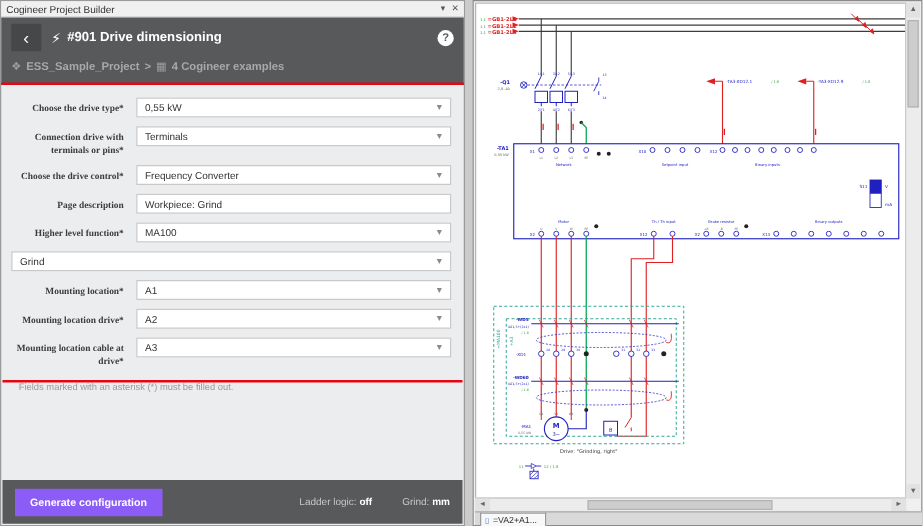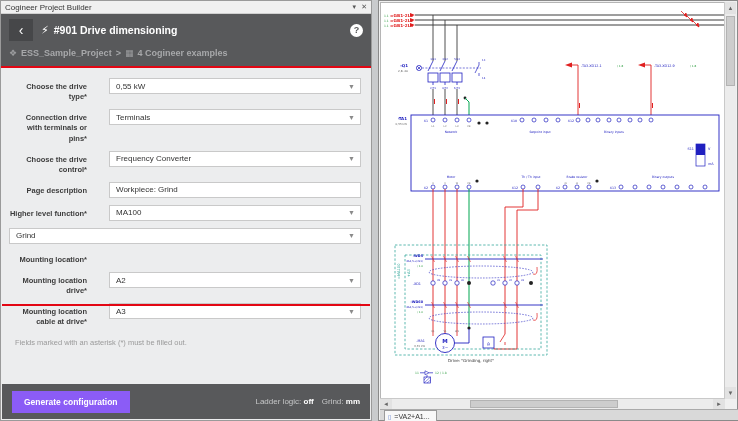--- a/index.html
+++ b/index.html
@@ -17,31 +17,31 @@
   .flash-icon { color:#fff; font-size:11px; margin-right:5px; }
   .hdr-title { color:#fff; font-size:10.5px; font-weight:bold; flex:1; }
   .help-btn { width:13px; height:13px; border-radius:50%; background:#fff; color:#58595b; font-size:9px; font-weight:bold; display:flex; align-items:center; justify-content:center; cursor:pointer; }
   .crumb-row { display:flex; align-items:center; margin-top:4px; height:14px; }
   .crumb-ic { color:#9b9c9e; font-size:9px; margin-right:4px; }
   .crumb-txt { color:#a7a8aa; font-size:9px; font-weight:bold; }
   .crumb-sep { color:#a7a8aa; font-size:9px; margin:0 4px; font-weight:bold; }
 
   .form-area { padding:10px 10px 0 8px; }
   .form-row { display:flex; margin-bottom:7px; align-items:flex-start; }
-  .form-label { width:100px; text-align:right; font-size:7.5px; font-weight:600; color:#3c3c3c; padding-right:22px; padding-top:4px; line-height:1.35; }
+  .form-label { width:100px; text-align:right; font-size:7.5px; font-weight:600; color:#3c3c3c; padding-right:10px; padding-top:4px; line-height:1.35;font-family:Liberation Serif, serif; }
   .form-ctl { flex:1; height:16px; background:#fff; border:1px solid #c9c9c9; position:relative; display:flex; align-items:center; }
   .form-ctl .val { font-size:8px; color:#333; padding-left:6px; flex:1; }
   .form-ctl .chev { font-size:7px; color:#8a8a8a; padding-right:5px; }
   .form-ctl input { border:0; outline:0; width:100%; height:100%; font-size:8px; color:#333; padding-left:6px; font-family:inherit; background:transparent; }
   .form-note { font-size:7.5px; color:#9a9a9a; margin:10px 0 0 6px; }
   .red-sep { position:absolute; left:1px; right:1px; top:303px; height:2px; background:#e30613; }
 
   .left-footer { position:absolute; left:1px; right:1px; bottom:1px; height:35px; background:#58595b; display:flex; align-items:center; padding:0 10px; }
   .gen-btn { background:#8b5cf6; color:#fff; font-size:8.5px; font-weight:bold; padding:6px 12px; cursor:pointer; }
-  .foot-right { margin-left:auto; display:flex; align-items:center; gap:8px; }
+  .foot-right { margin-left:auto; display:flex; align-items:center; gap:24px; }
   .foot-kv { font-size:8px; color:#c6c7c8; }
   .foot-kv b { color:#fff; }
 
   
   .right-panel { position:absolute; left:378px; top:0; width:360px; height:421px; background:#f0f0f0; border:1px solid #8a8a8a; }
   .canvas-wrap { position:absolute; left:1px; top:1px; width:345px; height:397px; background:#fff; border:1px solid #b5b5b5; overflow:hidden; }
   .vscroll { position:absolute; right:1px; top:1px; width:12px; height:397px; background:#ececec; border-left:1px solid #c9c9c9; }
   .vscroll .arr { height:12px; display:flex; align-items:center; justify-content:center; font-size:6px; color:#666; background:#e2e2e2; cursor:pointer; }
   .vscroll .arr.bot { position:absolute; bottom:0; left:0; right:0; }
   .vscroll .thumb { position:absolute; left:1px; right:1px; top:14px; height:70px; background:#cdcdcd; border:1px solid #b3b3b3; cursor:pointer; }
@@ -122,20 +122,24 @@
       </div>
     </div>
     <div class="form-row">
       <div class="form-ctl">
         <span class="val">Grind</span>
         <span class="chev">▼</span>
       </div>
     </div>
     <div class="form-row">
       <div class="form-label">Mounting location*</div>
+      <div class="form-ctl">
+        <span class="val">A1</span>
+        <span class="chev">▼</span>
+      </div>
     </div>
     <div class="form-row">
       <div class="form-label">Mounting location drive*</div>
       <div class="form-ctl">
         <span class="val">A2</span>
         <span class="chev">▼</span>
       </div>
     </div>
     <div class="form-row">
       <div class="form-label">Mounting location cable at drive*</div>

